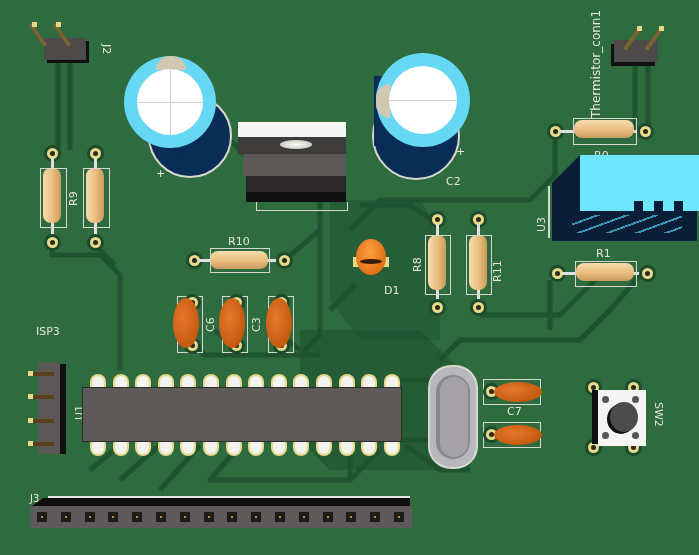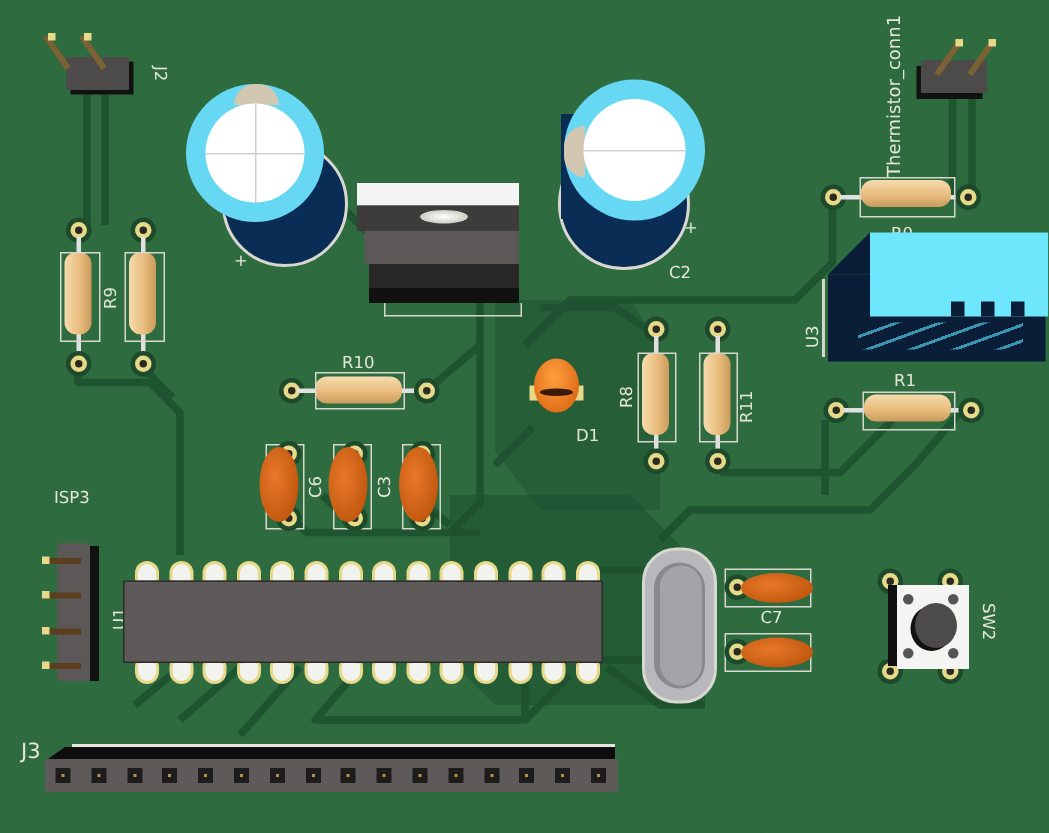--- a/index.html
+++ b/index.html
@@ -290,21 +290,21 @@
     <div style="position:absolute;left:6px;top:8px;width:6px;height:54px;background:#111;"></div>
     <div style="position:absolute;left:12px;top:8px;width:48px;height:56px;background:#f4f4f2;"></div>
     <div style="position:absolute;left:16px;top:14px;width:7px;height:7px;border-radius:50%;background:#555;"></div>
     <div style="position:absolute;left:46px;top:14px;width:7px;height:7px;border-radius:50%;background:#555;"></div>
     <div style="position:absolute;left:16px;top:50px;width:7px;height:7px;border-radius:50%;background:#555;"></div>
     <div style="position:absolute;left:46px;top:50px;width:7px;height:7px;border-radius:50%;background:#555;"></div>
     <div style="position:absolute;left:24px;top:20px;width:28px;height:30px;border-radius:50%;background:#4c4a4a;box-shadow:-3px 2px 0 #111;"></div>
   </div>
   <span class="silk v90" style="left:664px;top:402px;">SW2</span>
 
-  <span class="silk" style="left:14px;top:494px;font-size:14px;">J3</span>
+  <span class="silk" style="left:30px;top:494px;font-size:10px;">J3</span>
   <div style="position:absolute;left:30px;top:496px;width:382px;height:34px;">
     <div style="position:absolute;left:18px;top:0;width:362px;height:2px;background:#e6e6e0;"></div>
     <div style="position:absolute;left:2px;top:2px;width:378px;height:8px;background:#0e0e0e;clip-path:polygon(3% 0,100% 0,100% 100%,0 100%);"></div>
     <div id="j3-pins" style="position:absolute;left:0;top:10px;width:382px;height:22px;background:#5f5a5a;">
         <div class="hdr-pin" style="left: 7px; top: 6px;"></div>
         <div class="hdr-pin" style="left: 30.8px; top: 6px;"></div>
         <div class="hdr-pin" style="left: 54.6px; top: 6px;"></div>
         <div class="hdr-pin" style="left: 78.4px; top: 6px;"></div>
         <div class="hdr-pin" style="left: 102.2px; top: 6px;"></div>
         <div class="hdr-pin" style="left: 126px; top: 6px;"></div>

